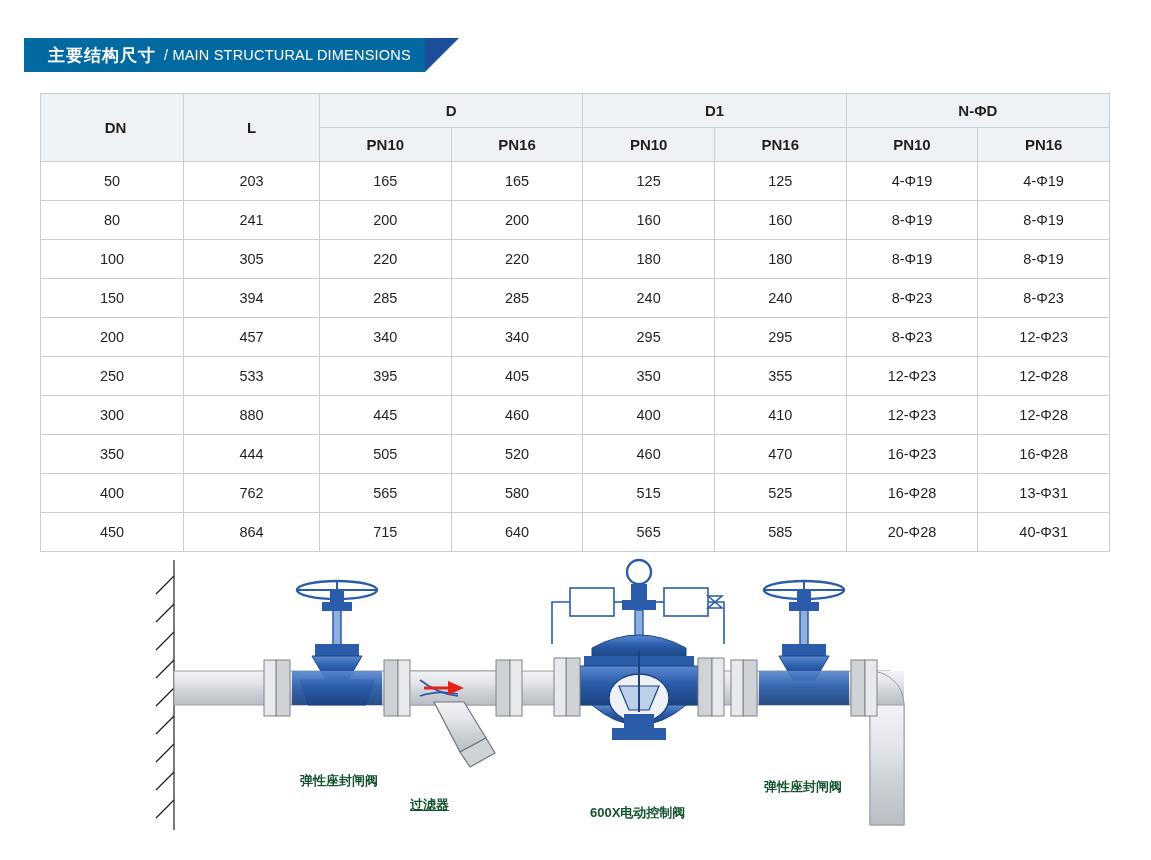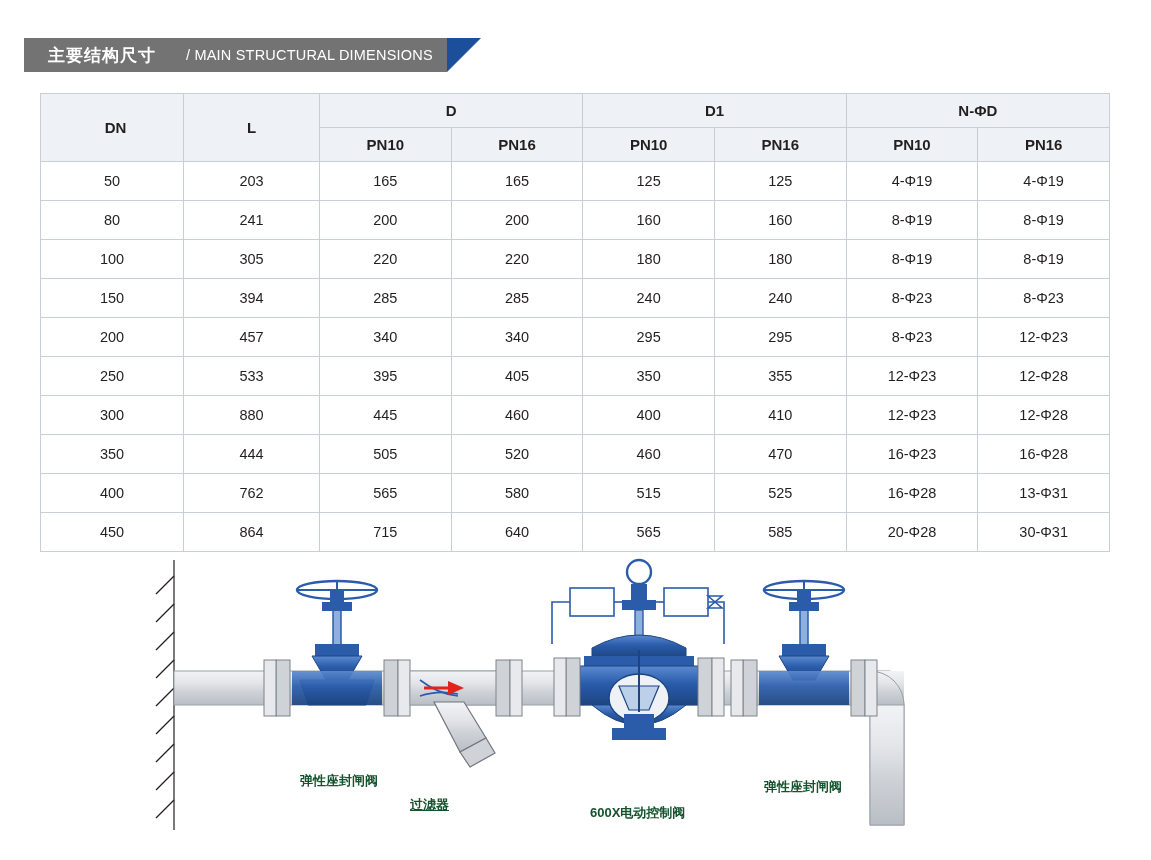--- a/index.html
+++ b/index.html
@@ -19,38 +19,37 @@
   
   .banner {
     position: absolute;
     left: 24px;
     top: 38px;
     height: 34px;
     display: flex;
     align-items: stretch;
   }
   .banner-body {
-    background: #737373;
+    background: #0369a1;
     display: flex;
     align-items: center;
     padding: 0 14px 0 24px;
     white-space: nowrap;
-    gap: 16px;
   }
   .banner-cn {
     color: #ffffff;
     font-size: 17px;
     font-weight: bold;
     letter-spacing: 1px;
   }
   .banner-en {
     color: #ffffff;
     font-size: 14.5px;
     font-weight: normal;
-    margin-left: 14px;
+    margin-left: 8px;
     letter-spacing: 0.2px;
   }
   .banner-tail {
     width: 0;
     height: 0;
     border-top: 34px solid #1b4f9c;
     border-right: 34px solid transparent;
   }
 
   
@@ -231,21 +230,21 @@
         <td>13-Φ31</td>
       </tr>
       <tr>
         <td>450</td>
         <td>864</td>
         <td>715</td>
         <td>640</td>
         <td>565</td>
         <td>585</td>
         <td>20-Φ28</td>
-        <td>30-Φ31</td>
+        <td>40-Φ31</td>
       </tr>
     </tbody>
   </table>
 </div>
 
 <div class="diagram">
   <svg width="840" height="310" viewBox="0 0 840 310">
     <defs>
       <linearGradient id="pipeGrad" x1="0" y1="0" x2="0" y2="1">
         <stop offset="0%" stop-color="#f2f3f5"></stop>

